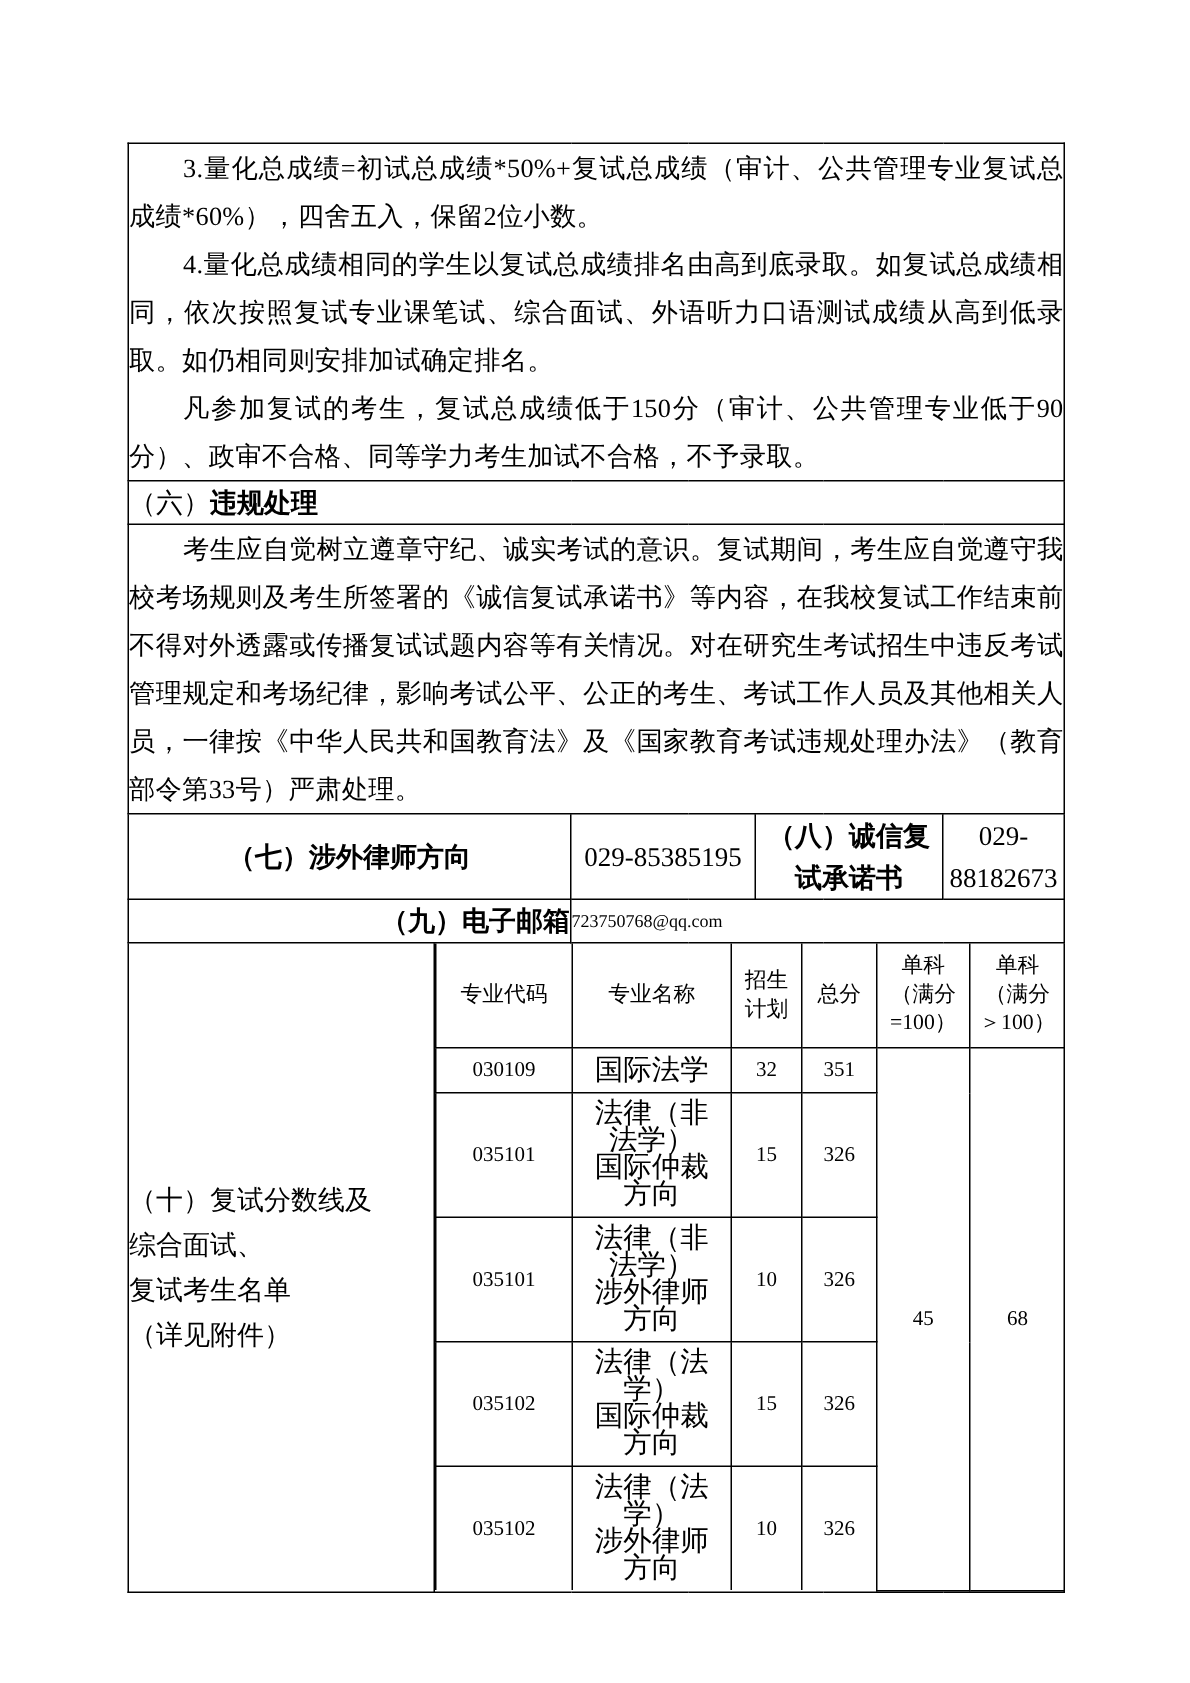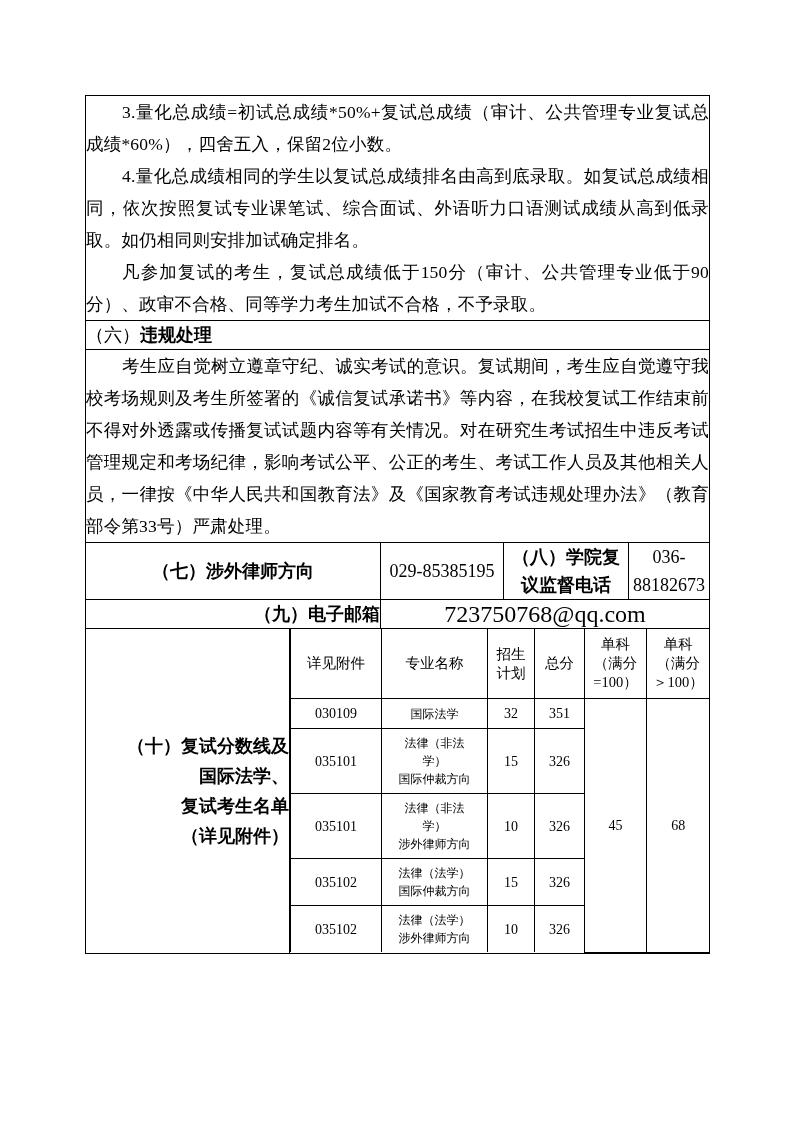--- a/index.html
+++ b/index.html
@@ -79,50 +79,50 @@
     line-height: 28px;
   }
   .email-label {
     font-size: 18px;
     font-weight: bold;
     text-align: right;
     padding: 9px 4px;
     line-height: 28px;
   }
   .email-value {
-    font-size: 24px;
-    text-align: center;
+    font-size: 12px;
+    text-align: left;
     padding: 9px 4px;
     line-height: 28px;
   }
   .left-label {
     font-size: 18px;
-    font-weight: bold;
-    text-align: right;
+    font-weight: normal;
+    text-align: left;
     line-height: 30px;
     padding: 6px 2px;
   }
   .inner-table {
     width: 100%;
     border-collapse: collapse;
     table-layout: fixed;
   }
   .inner-table td {
     border: 1px solid #000000;
     text-align: center;
     font-size: 14px;
     line-height: 19px;
     padding: 5px 14px;
   }
   .inner-table td.hdr {
     font-size: 14.5px;
     padding: 6px 2px;
   }
   .inner-table td.major-name {
-    font-size: 12px;
+    font-size: 19px;
     line-height: 18px;
   }
   .inner-wrap {
     padding: 0;
   }
 </style>
 </head>
 <body>
 
 <div class="page">
@@ -151,47 +151,47 @@
         </td>
       </tr>
       <tr>
         <td colspan="7" class="para-cell">
           <p class="para indent">考生应自觉树立遵章守纪、诚实考试的意识。复试期间，考生应自觉遵守我校考场规则及考生所签署的《诚信复试承诺书》等内容，在我校复试工作结束前不得对外透露或传播复试试题内容等有关情况。对在研究生考试招生中违反考试管理规定和考场纪律，影响考试公平、公正的考生、考试工作人员及其他相关人员，一律按《中华人民共和国教育法》及《国家教育考试违规处理办法》（教育部令第33号）严肃处理。</p>
         </td>
       </tr>
       <tr>
         <td colspan="2" class="contact-label">（七）涉外律师方向</td>
         <td colspan="2" class="contact-value">029-85385195</td>
-        <td colspan="2" class="contact-label">（八）学院复议监督电话</td>
-        <td class="contact-value">036-88182673</td>
+        <td colspan="2" class="contact-label">（八）诚信复试承诺书</td>
+        <td class="contact-value">029-88182673</td>
       </tr>
       <tr>
         <td colspan="2" class="email-label">（九）电子邮箱</td>
         <td colspan="5" class="email-value">723750768@qq.com</td>
       </tr>
       <tr>
         <td class="left-label">
           <div>（十）复试分数线及</div>
-          <div>国际法学、</div>
+          <div>综合面试、</div>
           <div>复试考生名单</div>
           <div>（详见附件）</div>
         </td>
         <td colspan="6" class="inner-wrap">
           <table class="inner-table">
             <colgroup>
               <col style="width:91px">
               <col style="width:106px">
               <col style="width:47px">
               <col style="width:50px">
               <col style="width:62px">
               <col style="width:63px">
             </colgroup>
             <tbody>
               <tr>
-                <td class="hdr" style="border-top:none">详见附件</td>
+                <td class="hdr" style="border-top:none">专业代码</td>
                 <td class="hdr" style="border-top:none">专业名称</td>
                 <td class="hdr" style="border-top:none">
                   <div>招生</div>
                   <div>计划</div>
                 </td>
                 <td class="hdr" style="border-top:none">总分</td>
                 <td class="hdr" style="border-top:none">
                   <div>单科</div>
                   <div>（满分</div>
                   <div>=100）</div>

